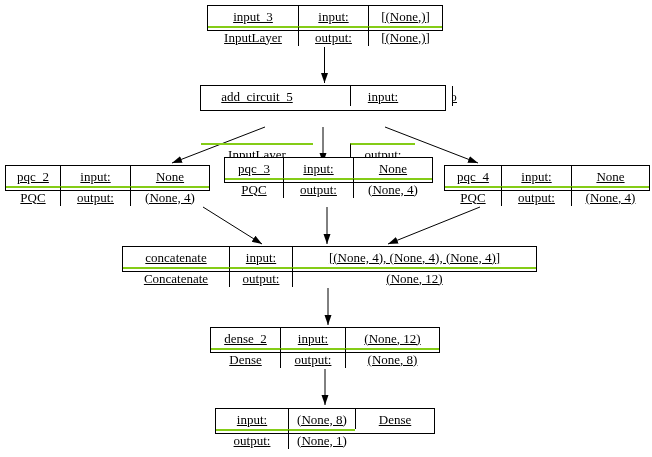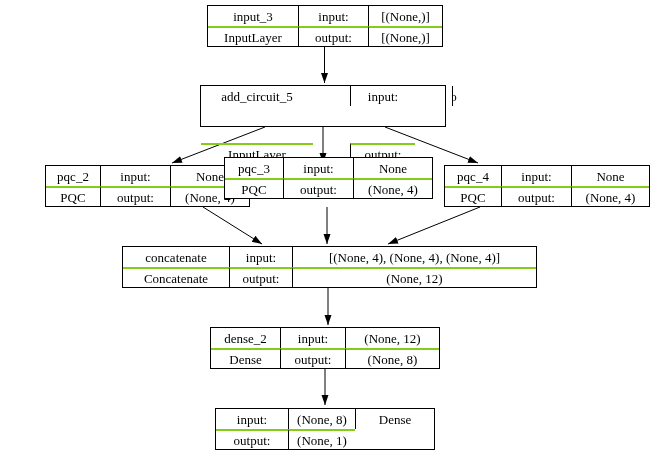--- a/index.html
+++ b/index.html
@@ -10,24 +10,25 @@
     font-family: "Liberation Serif", "DejaVu Serif", serif;
     overflow: hidden;
   }
   #edges {
     position: absolute; left: 0; top: 0;
   }
   .node {
     position: absolute;
     display: grid;
     grid-template-rows: 20px 20px;
-    height: 42px;
+    height: 26px;
     box-sizing: border-box;
     border: 1px solid #000;
     background: #fff;
+    text-decoration: underline;
   }
   .cell {
     display: flex;
     align-items: center;
     justify-content: center;
     font-size: 13px;
     line-height: 1;
     color: #000;
     box-sizing: border-box;
     white-space: nowrap;
@@ -35,21 +36,21 @@
     padding: 0 2px;
   }
   .cell:nth-child(2), .cell:nth-child(3),
   .cell:nth-child(5), .cell:nth-child(6) { border-left: 1px solid #000; }
   .cell:nth-child(4), .cell:nth-child(5),
   .cell:nth-child(6) { border-top: 2px solid #84cc16; }
 
   
   #n0 { left: 207px; top: 5px;   width: 236px; grid-template-columns: 90px  70px 1fr; }
   #n1 { left: 200px; top: 85px;  width: 246px; grid-template-columns: 112px 65px 1fr; gap: 37px; }
-  #n2 { left: 5px;   top: 165px; width: 205px; grid-template-columns: 54px  70px 1fr; margin-left: 40px; }
+  #n2 { left: 5px;   top: 165px; width: 205px; grid-template-columns: 54px  70px 1fr; }
   #n3 { left: 224px; top: 157px; width: 209px; grid-template-columns: 58px  70px 1fr; }
   #n4 { left: 444px; top: 165px; width: 206px; grid-template-columns: 56px  70px 1fr; }
   #n5 { left: 122px; top: 246px; width: 415px; grid-template-columns: 106px 63px 1fr; }
   #n6 { left: 210px; top: 327px; width: 230px; grid-template-columns: 69px  65px 1fr; text-align: right; }
   #n7 { left: 215px; top: 408px; width: 220px; grid-template-columns: 72px  67px 1fr; }
 </style>
 </head>
 <body>
 
 <svg id="edges" width="652" height="457" viewBox="0 0 652 457">

